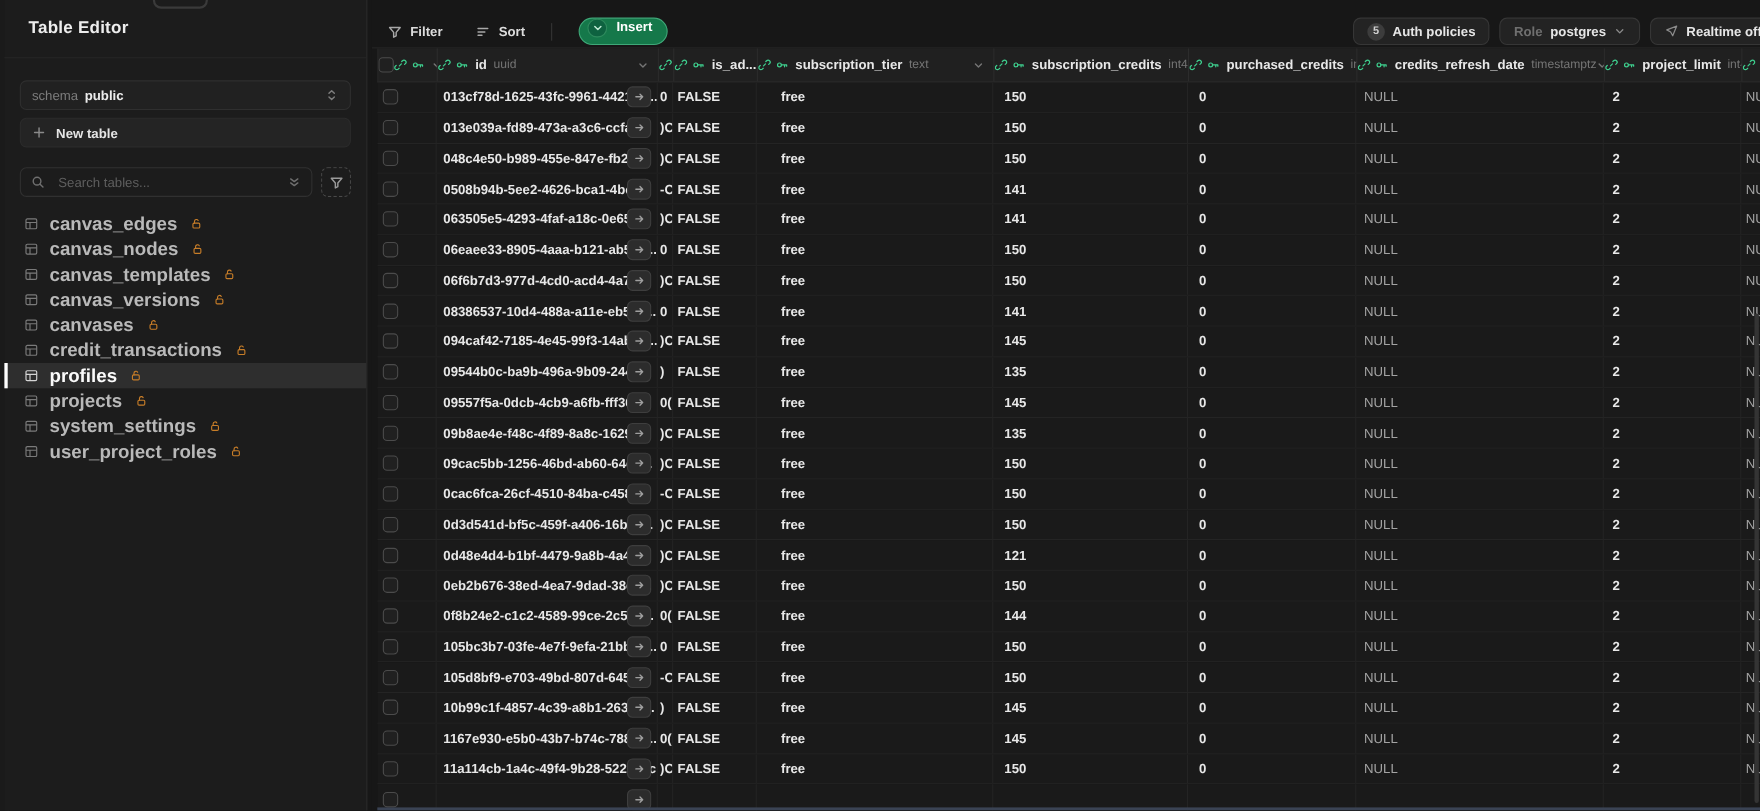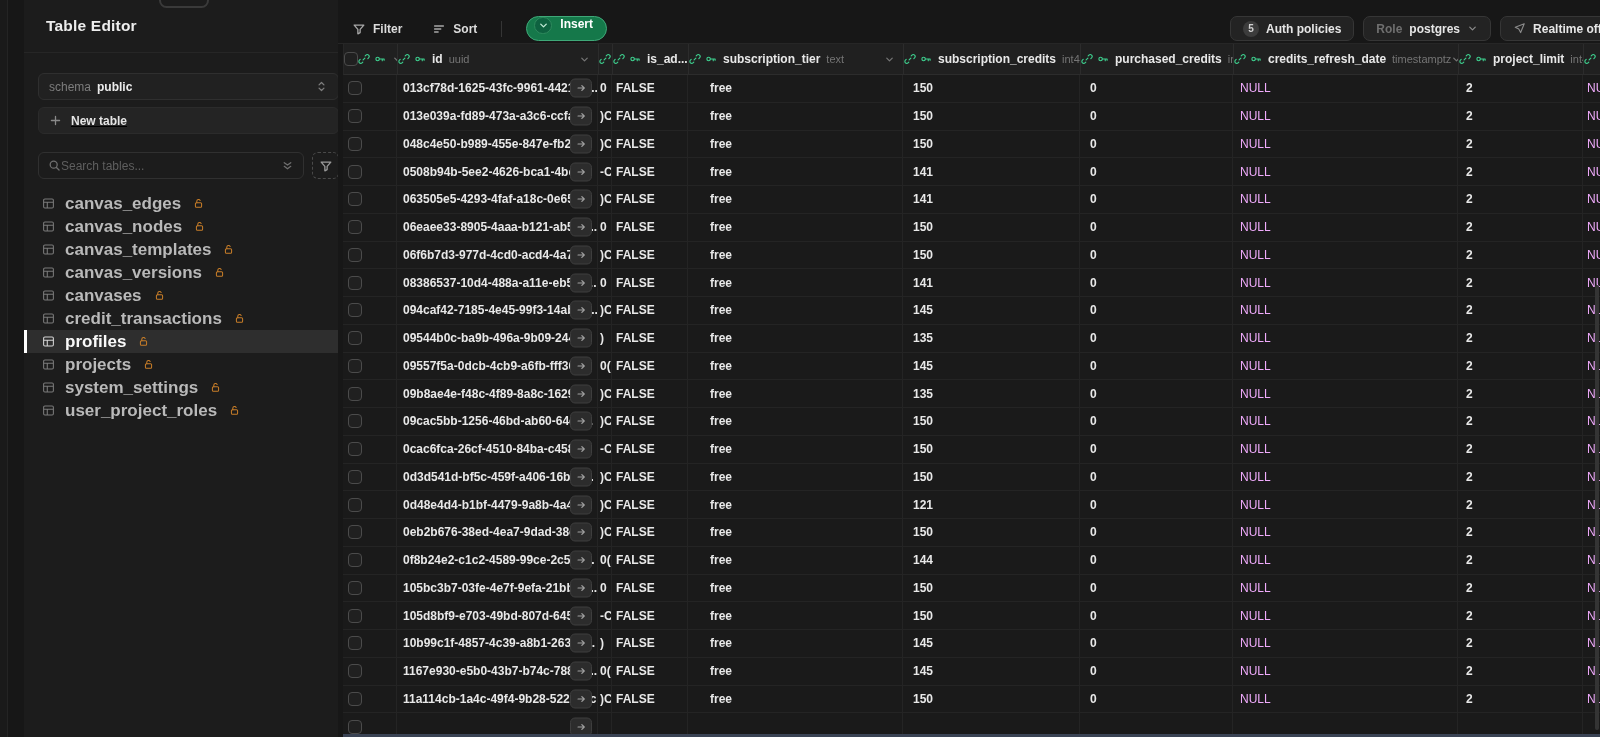--- a/index.html
+++ b/index.html
@@ -3,34 +3,34 @@
 <meta charset="utf-8">
 <style>
   * { margin:0; padding:0; box-sizing:border-box; }
   html,body { width:1600px; height:737px; background:#141414; font-family:"Liberation Sans", sans-serif; overflow:hidden; }
   .app { position:relative; width:1600px; height:737px; background:#171717; overflow:hidden; }
 
   
   .left-rail { position:absolute; left:0; top:0; width:8px; height:737px; background:#1a1a1a; border-right:1px solid #242424; }
 
   
-  .sidebar { position:absolute; left:24px; top:0; width:330px; height:737px; background:#1c1c1c; border-right:1px solid #2a2a2a; }
+  .sidebar { position:absolute; left:4px; top:0; width:330px; height:737px; background:#1c1c1c; border-right:1px solid #2a2a2a; }
   .tab-fragment { position:absolute; left:135px; top:-7px; width:50px; height:15px; border:2px solid #3a3a3a; border-radius:8px; background:#1c1c1c; }
   .sidebar-header { height:53px; display:flex; align-items:center; padding-left:22px; border-bottom:1px solid #262626; }
   .sidebar-title { font-size:15.5px; font-weight:700; color:#ededed; letter-spacing:.2px; }
   .sidebar-controls { padding:20px 14px 0 14px; }
   .schema-select { height:27px; background:#212121; border:1px solid #2f2f2f; border-radius:6px; display:flex; align-items:center; padding:0 10px; cursor:pointer; }
   .schema-label { font-size:12px; color:#7d7d7d; margin-right:6px; }
   .schema-value { font-size:12px; font-weight:700; color:#ececec; }
   .schema-updown { margin-left:auto; color:#7d7d7d; display:flex; }
-  .new-table-btn { margin-top:7px; width:100%; height:27px; background:#242424; border:1px solid #2b2b2b; border-radius:6px; display:flex; align-items:center; padding:0 10px; gap:9px; cursor:pointer;text-decoration:underline; }
+  .new-table-btn { margin-top:7px; width:100%; height:27px; background:#242424; border:1px solid #2b2b2b; border-radius:6px; display:flex; align-items:center; padding:0 10px; gap:9px; cursor:pointer; }
   .new-table-btn .plus { color:#8a8a8a; display:flex; }
   .new-table-label { font-size:12px; font-weight:700; color:#e5e5e5; }
   .search-row { margin-top:18px; display:flex; gap:8px; }
-  .search-box { flex:1; height:27px; border:1px solid #303030; border-radius:6px; display:flex; align-items:center; padding:0 9px; gap:0; background:#1c1c1c; }
+  .search-box { flex:1; height:27px; border:1px solid #303030; border-radius:6px; display:flex; align-items:center; padding:0 9px; gap:12px; background:#1c1c1c; }
   .search-box .mag { color:#6f6f6f; display:flex; }
   .search-placeholder { font-size:12px; color:#5f5f5f; flex:1; }
   .search-box .dbl { color:#6f6f6f; display:flex; }
   .filter-dashed-btn { width:27px; height:27px; border:1px dashed #4a4a4a; border-radius:6px; background:transparent; display:flex; align-items:center; justify-content:center; color:#9a9a9a; cursor:pointer; }
   .table-list { margin-top:13px; }
   .tbl-item { position:relative; height:23px; display:flex; align-items:center; padding-left:18px; gap:10px; cursor:pointer; }
   .tbl-item .tbl-icon { color:#7a7a7a; display:flex; }
   .tbl-label { font-size:17px; font-weight:600; color:#b9b9b9; }
   .tbl-item.selected { background:#2e2e2e; }
   .tbl-item.selected .tbl-label { color:#fafafa; }
@@ -70,21 +70,21 @@
   .col-sel { padding-left:5px; }
   .col-id  { padding-left:6px; position:relative; font-weight:600; }
   .col-frag{ padding-left:2px; font-weight:600; }
   .col-adm { padding-left:4px; }
   .col-tier{ padding-left:22px; font-weight:600; }
   .col-cred{ padding-left:10px; }
   .col-pur { padding-left:10px; }
   .col-ref { padding-left:7px; }
   .col-lim { padding-left:8px; }
   .col-su  { padding-left:4px; }
-  .nullv { color:#f0abfc; font-weight:400;text-align:right; }
+  .nullv { color:#a3a3a3; font-weight:400;text-align:right; }
   .checkbox { width:14px; height:14px; border:1px solid #4b4b4b; border-radius:4px; background:#202020; cursor:pointer; flex:none; }
   .expand-btn { position:absolute; right:5px; top:50%; transform:translateY(-50%); width:22px; height:19px; background:#2c2c2c; border:1px solid #3e3e3e; border-radius:5px; color:#9f9f9f; display:flex; align-items:center; justify-content:center; cursor:pointer; }
   .bottom-strip { position:absolute; left:5px; right:0; bottom:0; height:3px; background:#3a4354; z-index:5; }
   .vscrollbar { position:absolute; right:1px; top:285px; width:4px; height:445px; background:#343434; border-radius:2px; z-index:6; }
   svg { display:block; }
 </style>
 </head>
 <body>
 
 <div class="app">

